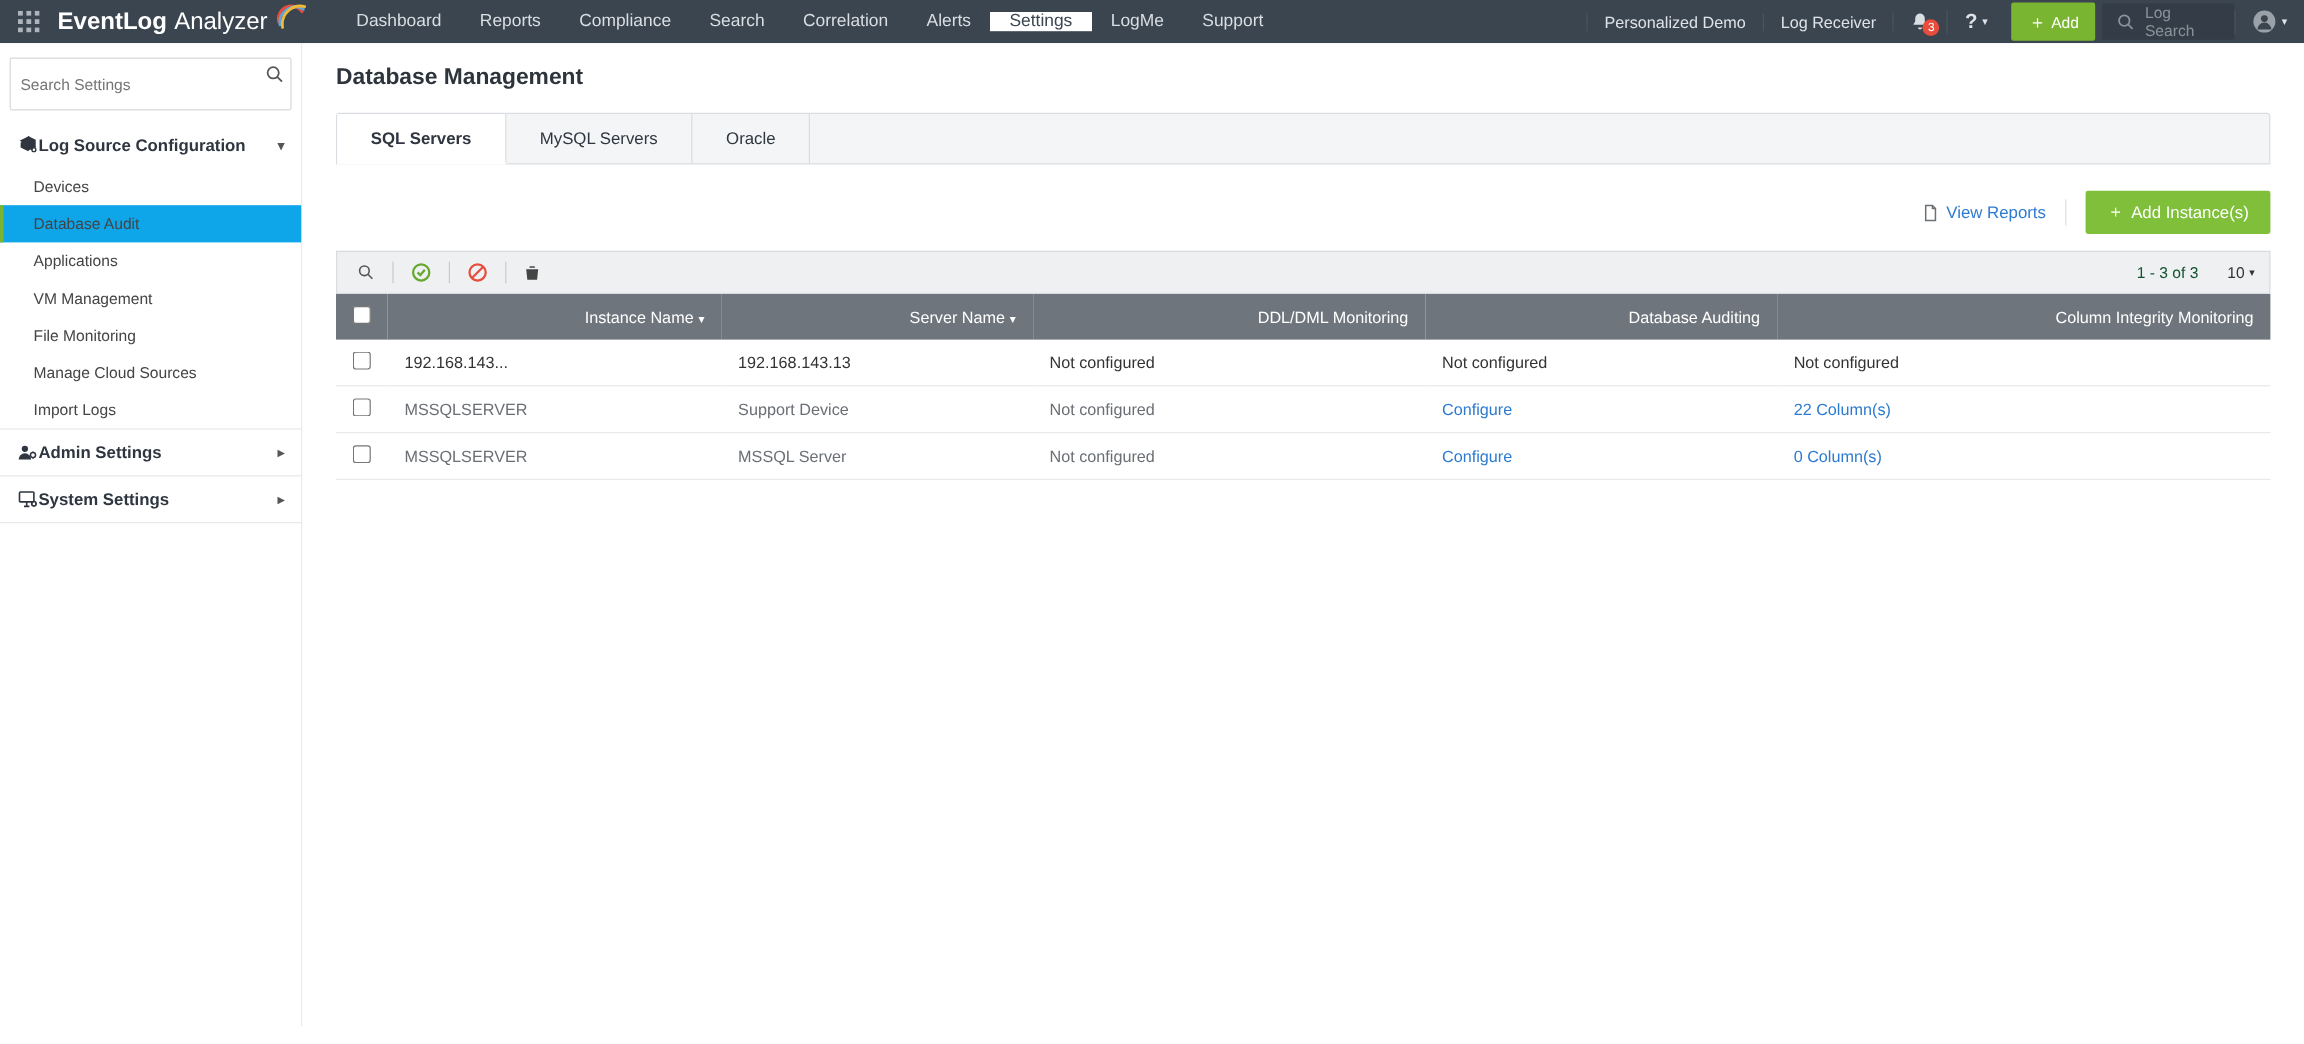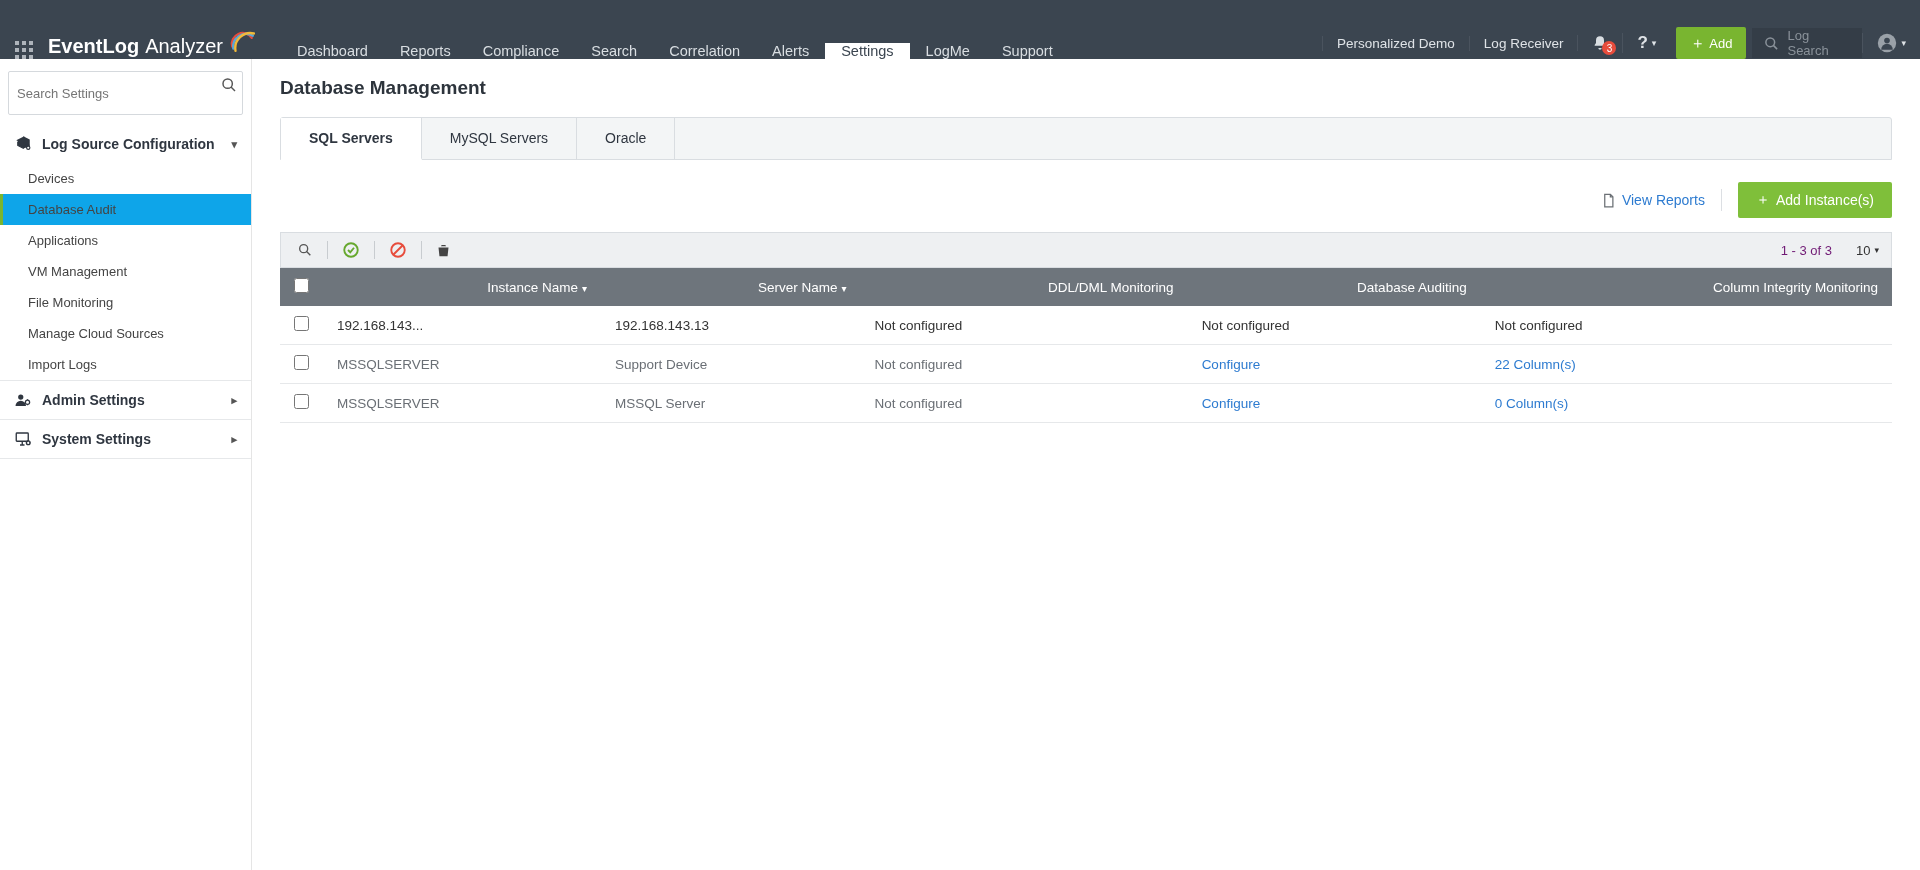--- a/index.html
+++ b/index.html
@@ -1,19 +1,19 @@
 <!DOCTYPE html>
 <html><head>
 <meta charset="utf-8">
 <style>
 * { margin: 0; padding: 0; box-sizing: border-box; font-family: "Segoe UI", -apple-system, Helvetica, Arial, sans-serif; }
 body { background: #fff; color: #333; font-size: 13px; width: 1920px; height: 870px; overflow: hidden; }
 
 
-.topbar { height: 59px; background: #3b4550; display: flex; align-items: flex-end; color: #ddd; }
+.topbar { height: 36px; background: #3b4550; display: flex; align-items: center; color: #ddd; }
 .topbar .apps-icon { width: 48px; display:flex; align-items:center; justify-content:center; cursor:pointer; }
 .apps-icon svg rect { fill: #aeb4bb; }
 .logo { display:flex; align-items:center; font-size:20px; color:#fff; gap:6px; padding-right:26px; }
 .logo b { font-weight:700; }
 .logo .swoosh { width:26px; height:26px; position:relative; top:-6px; }
 
 .navtabs { display:flex; align-items:stretch; }
 .navtabs a { display:flex; align-items:center; padding:0 16px; color:#d9dee2; text-decoration:none; font-size:14.5px; cursor:pointer; }
 .navtabs a.active { background:#fff; color:#3b4550; }
 
@@ -25,21 +25,21 @@
 .logsearch { display:flex; align-items:center; gap:8px; padding:0 12px; color:#8a929a; background:#343d47; height:100%; cursor:pointer; width:110px; }
 
 
 .layout { display:flex; height: calc(100% - 51px); }
 .sidebar { width:252px; background:#fff; border-right:1px solid #e5e5e5; padding-top:6px; }
 .search-settings { margin:6px 8px 10px; position:relative; }
 .search-settings input { width:100%; height:44px; border:1px solid #d5d9dd; border-radius:2px; padding:0 28px 0 8px; font-size:13px; color:#555; }
 .search-settings .mag { position:absolute; right:6px; top:6px; color:#555; }
 
 .side-section { border-bottom:1px solid #e6e8ea; }
-.side-head { display:flex; align-items:center; gap:10px; padding:10px 14px; font-size:14px; font-weight:600; color:#2f3640; cursor:pointer; position:relative;text-align:right; }
+.side-head { display:flex; align-items:center; padding:10px 14px; font-size:14px; font-weight:600; color:#2f3640; cursor:pointer; position:relative;text-align:right; }
 .side-head .caret { position:absolute; right:14px; font-size:11px; color:#555; }
 .side-items a { display:block; padding:8px 14px 8px 28px; font-size:13px; color:#444; text-decoration:none; cursor:pointer; }
 .side-items a.active { background:#0ea5e9; border-left:3px solid #79b530; padding-left:25px; }
 
 
 .main { flex:1; padding:18px 28px; background:#fff; overflow:auto; }
 h1.page-title { font-size:19px; font-weight:700; color:#2d343c; margin-bottom:18px; }
 
 .tabstrip { border:1px solid #d9dde1; border-radius:3px 3px 0 0; background:#f3f5f6; display:flex; }
 .tabstrip a { padding:12px 28px; font-size:14px; color:#2f3640; cursor:pointer; border-right:1px solid #d9dde1; }
@@ -47,21 +47,21 @@
 
 .panel-actions { display:flex; justify-content:flex-end; align-items:center; gap:16px; padding:22px 0 14px; }
 .view-reports { color:#2d7bd0; cursor:pointer; display:flex; align-items:center; gap:6px; font-size:14px; }
 .vr-sep { width:1px; height:22px; background:#dcdfe3; }
 .add-instance { background:#7fbf3a; color:#fff; padding:9px 18px; border-radius:2px; cursor:pointer; display:flex; align-items:center; gap:6px; font-size:14px; }
 
 .toolbar { background:#eef0f2; border:1px solid #d9dde1; display:flex; align-items:center; padding:6px 12px; gap:10px; }
 .toolbar .tool { cursor:pointer; padding:2px 4px; }
 .toolbar .sep { width:1px; height:18px; background:#c8ccd0; }
 .toolbar .spacer { flex:1; }
-.toolbar .paging { color:#701a75; font-size:13px; }
+.toolbar .paging { color:#14532d; font-size:13px; }
 .toolbar .perpage { margin-left:14px; color:#333; display:flex; align-items:center; gap:4px; cursor:pointer; }
 
 table.data { width:100%; border-collapse:collapse; }
 table.data thead th { background:#6e757c; color:#fff; text-align:right; font-weight:500; padding:10px 14px; font-size:13.5px; }
 table.data thead th .sort { font-size:10px; margin-left:4px; }
 table.data tbody td { padding:10px 14px; border-bottom:1px solid #e6e8ea; color:#6a6f75; font-size:13.5px; }
 table.data tbody tr:first-child td { color:#333; }
 table.data .cb { width:36px; text-align:center; }
 table.data .cb input { width:15px; height:15px; }
 table.data a.link { color:#2d7bd0; text-decoration:none; cursor:pointer; }

